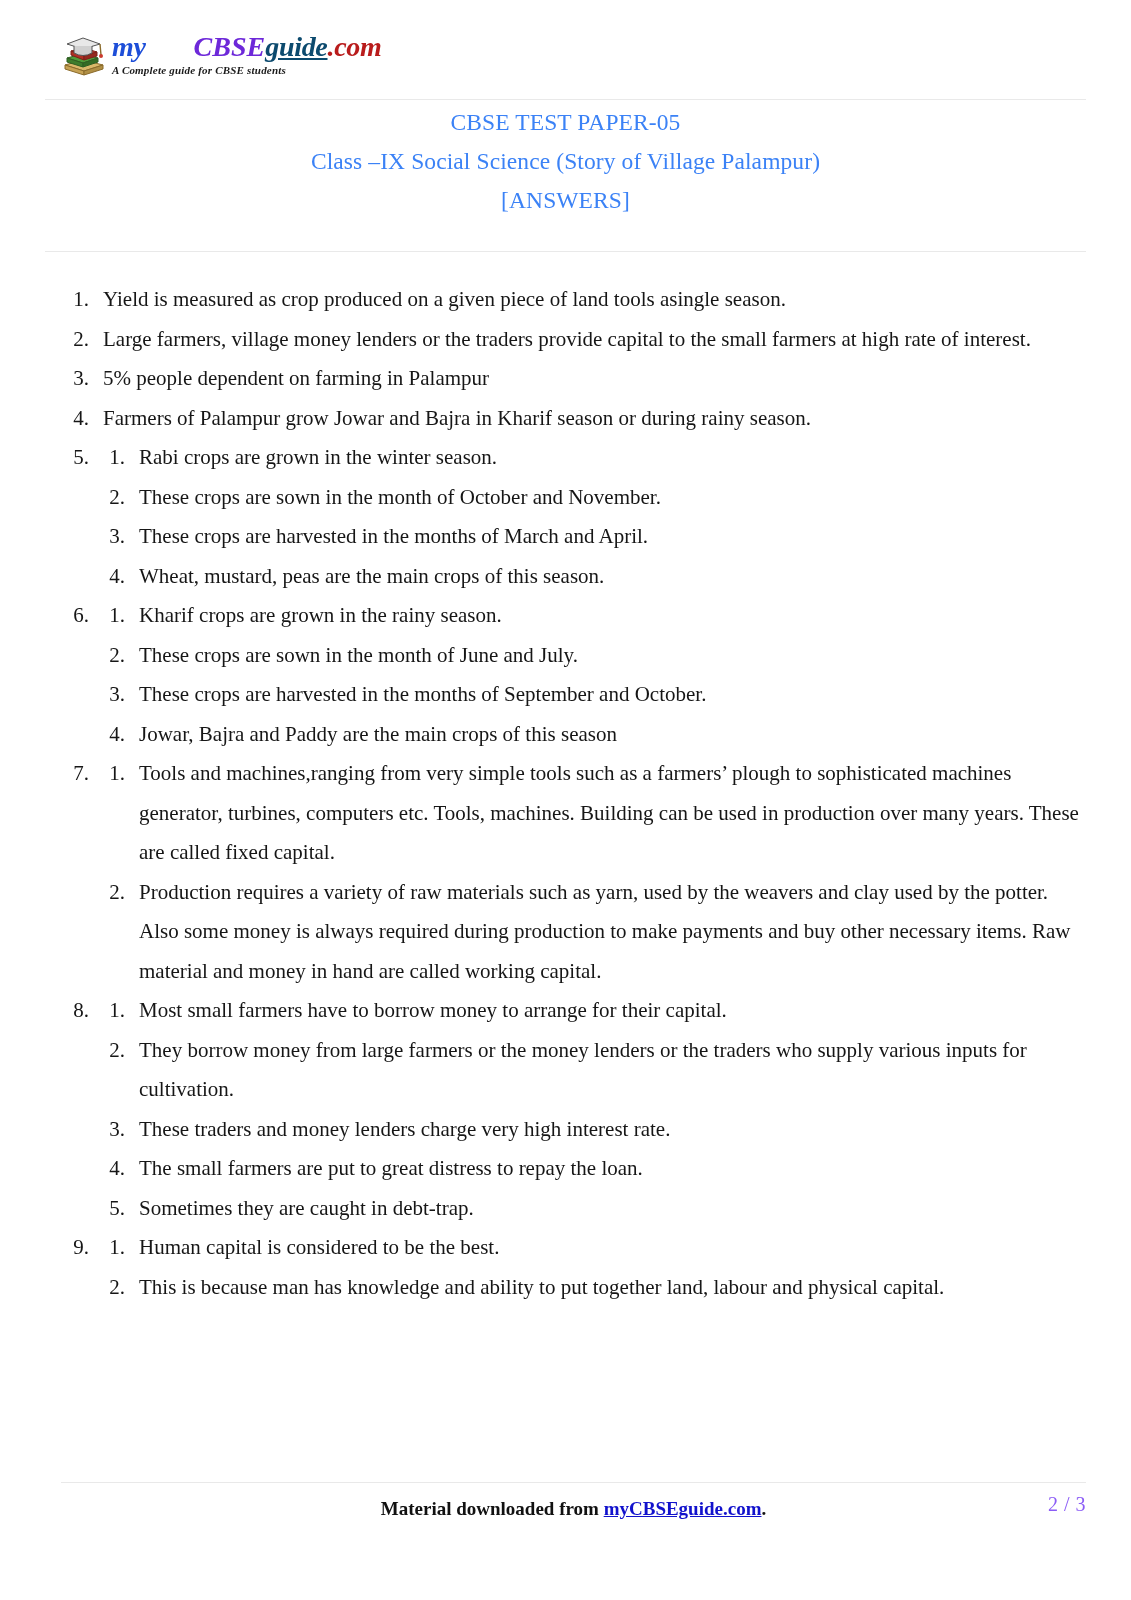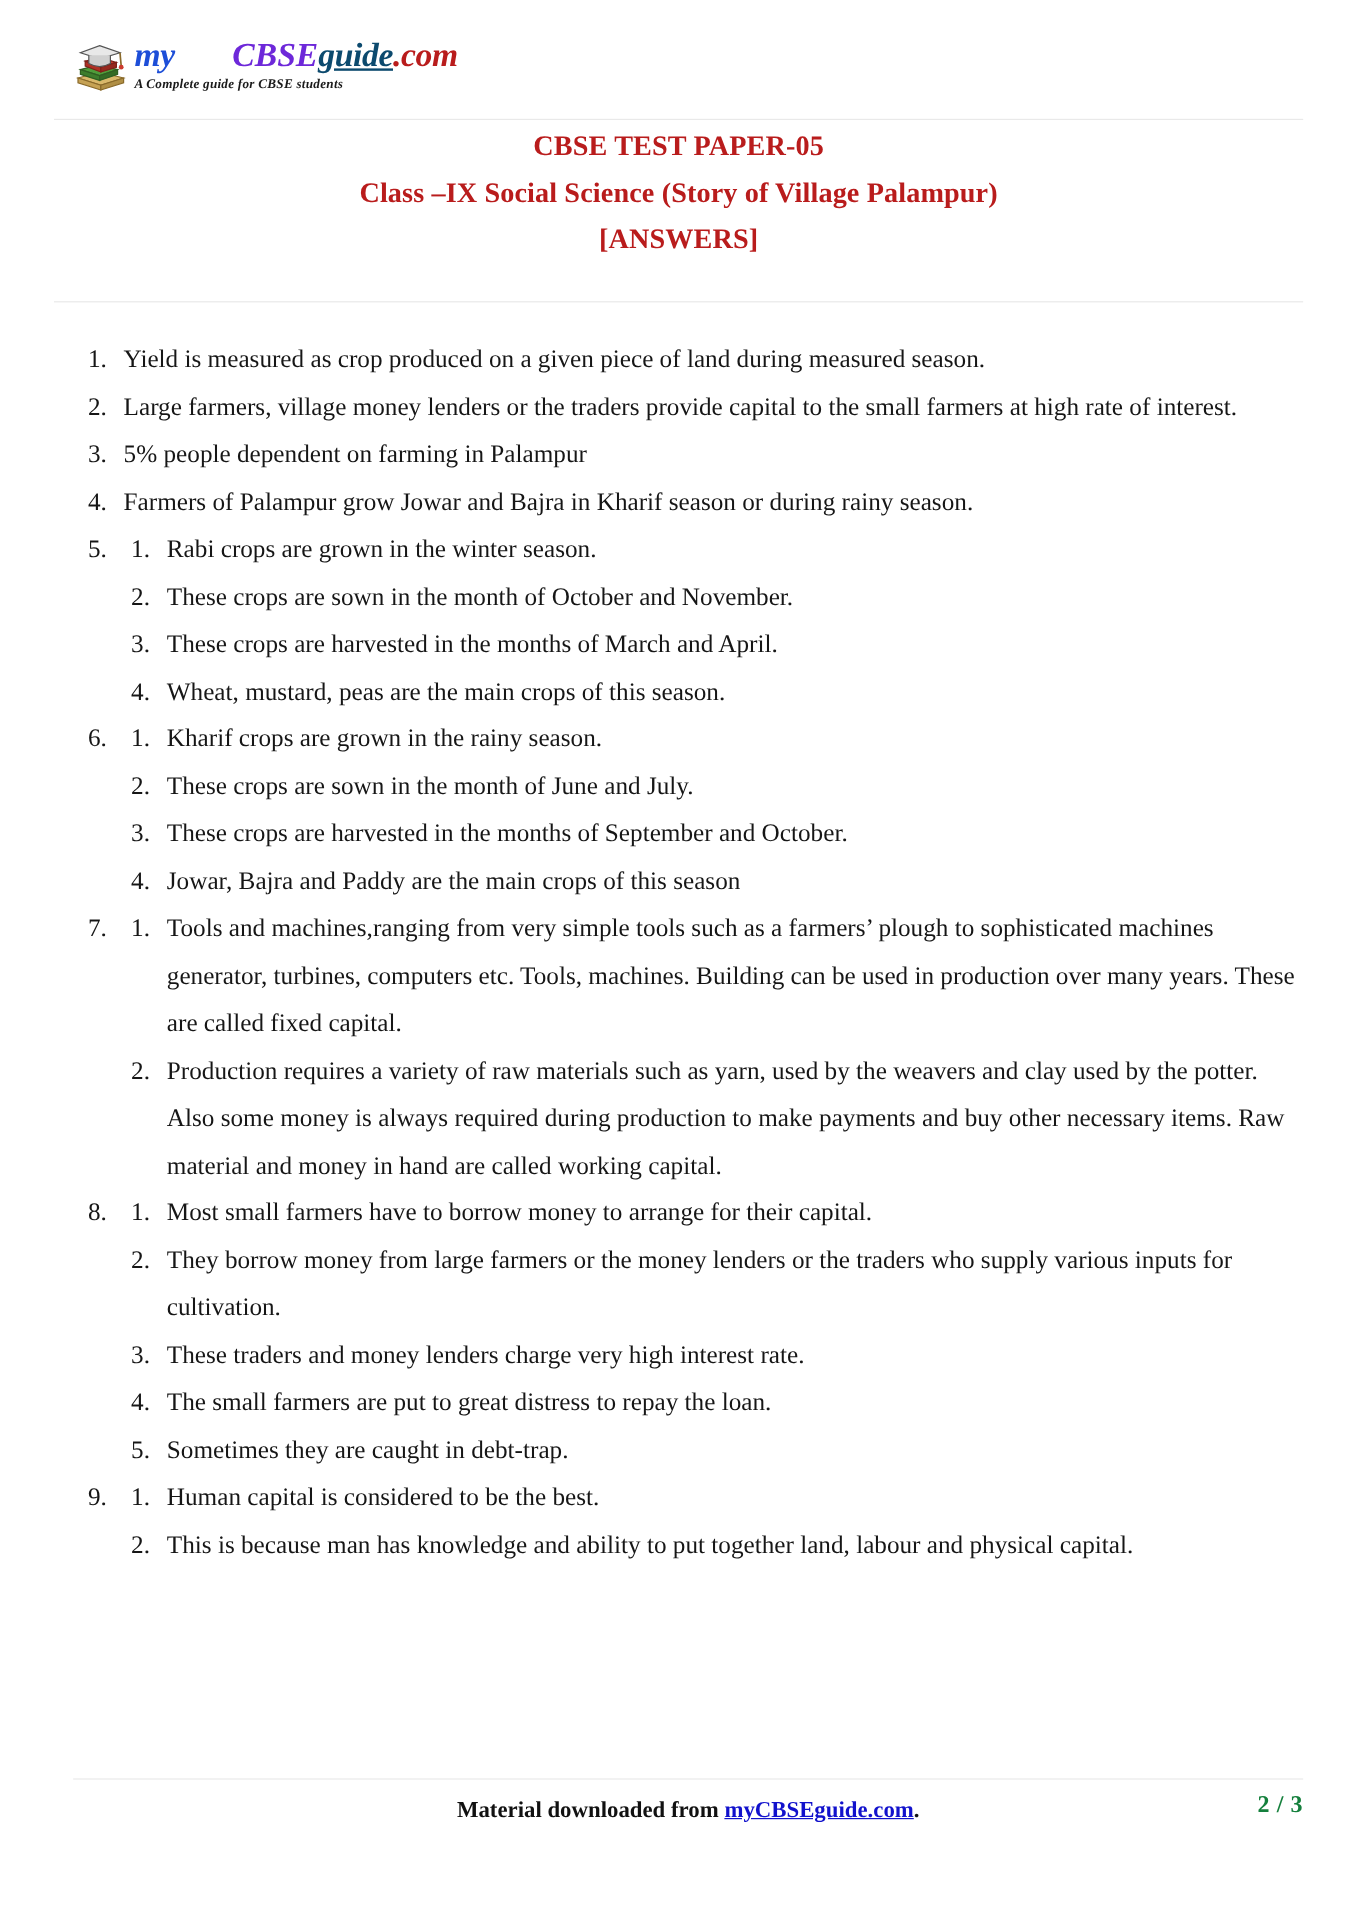--- a/index.html
+++ b/index.html
@@ -82,22 +82,22 @@
   }
   .rule-header { margin-top: 13px; }
 
   
   .title-block {
     text-align: center;
     padding-top: 33px;
     padding-bottom: 20px;
   }
   .title-line {
-    font-weight: bold;
-    color: #b91c1c;
+    font-weight: normal;
+    color: #3b82f6;
     font-size: 23.5px;
     line-height: 39px;
     letter-spacing: 0.1px;
   }
 
   .rule-title { margin-top: 11px; }
 
   
   .content {
     padding: 28px 45px 0 45px;
@@ -180,22 +180,22 @@
   .footer-link {
     color: #1111cc;
     text-decoration: underline;
     font-weight: bold;
   }
   .footer-page {
     position: absolute;
     right: 0;
     top: 10px;
     font-size: 20px;
-    font-weight: bold;
-    color: #15803d;
+    font-weight: normal;
+    color: #8b5cf6;
     letter-spacing: 0.5px;
   }
 </style>
 </head>
 <body>
 
 <div class="page">
 
   <div class="header">
     <div class="logo-wrap">
@@ -232,21 +232,21 @@
     <div class="title-line">CBSE TEST PAPER-05</div>
     <div class="title-line">Class –IX Social Science (Story of Village Palampur)</div>
     <div class="title-line">[ANSWERS]</div>
   </div>
   <hr class="rule rule-title">
 
   <div class="content">
     <ol class="lvl1" id="answer-list">
         <li>
           <span class="marker1">1.</span>
-          <div class="body1">Yield is measured as crop produced on a given piece of land during measured season.</div>
+          <div class="body1">Yield is measured as crop produced on a given piece of land tools asingle season.</div>
         </li>
         <li>
           <span class="marker1">2.</span>
           <div class="body1">Large farmers, village money lenders or the traders provide capital to the small farmers at high rate of interest.</div>
         </li>
         <li>
           <span class="marker1">3.</span>
           <div class="body1">5% people  dependent on farming in Palampur</div>
         </li>
         <li>

